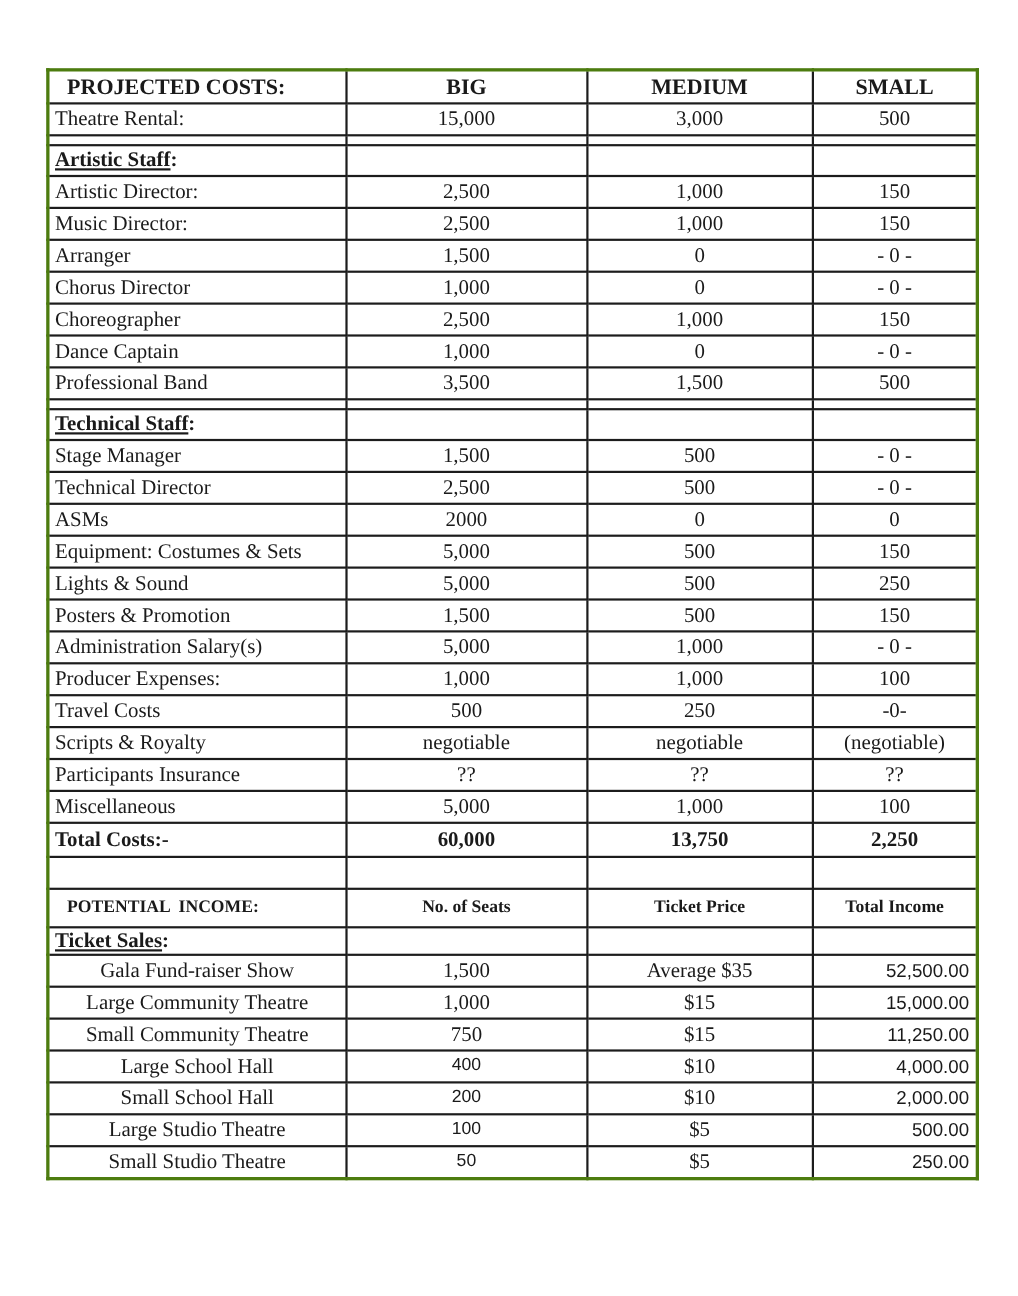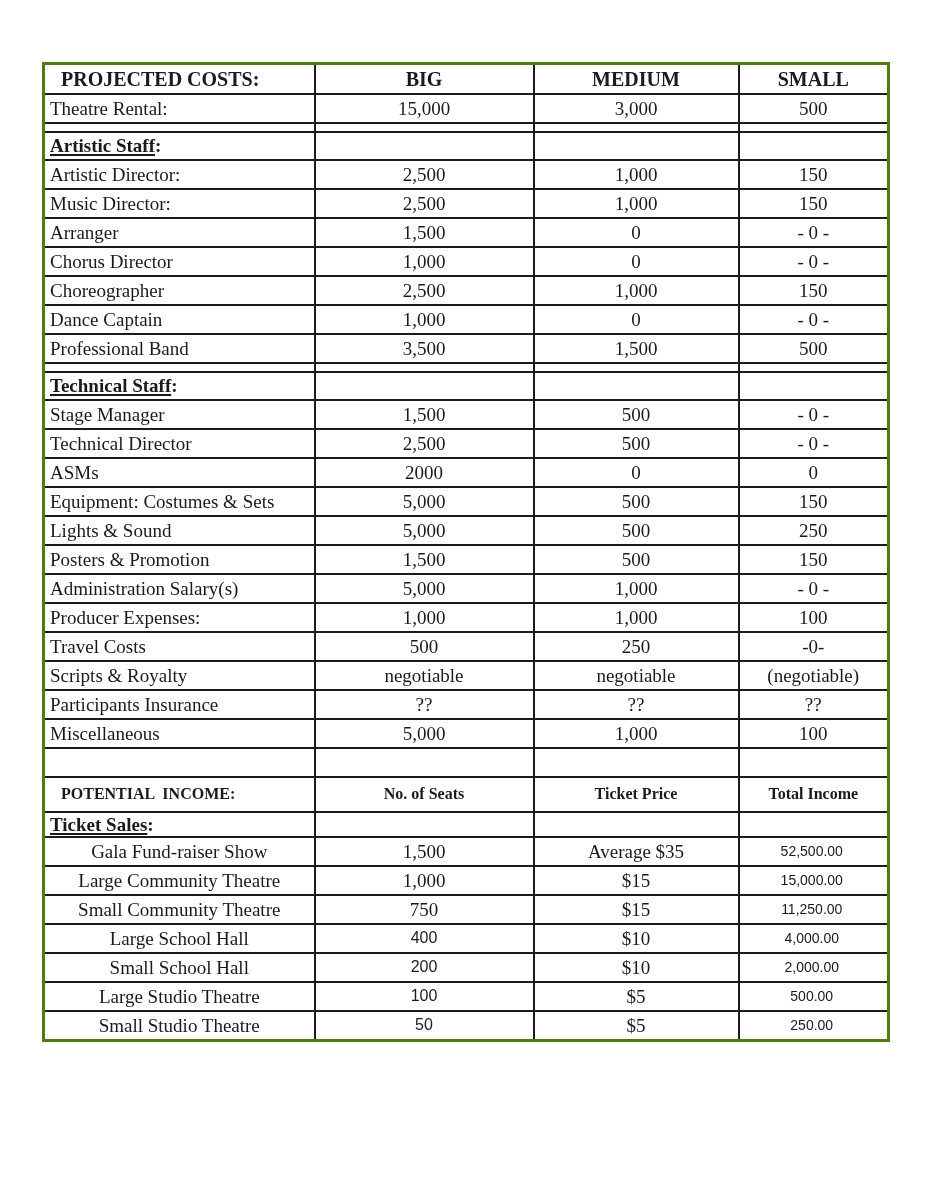--- a/index.html
+++ b/index.html
@@ -57,21 +57,21 @@
   td.lbl { text-align: left; padding-left: 5px; }
   td.val { text-align: center; }
   td.venue { text-align: center; }
   td.seats { text-align: center; }
   td.price { text-align: center; margin-top: 39px; }
   td.income { text-align: right; padding-right: 6px; }
 
   .u { text-decoration: underline; text-decoration-thickness: 2px; text-underline-offset: 2px; }
 
   
-  #income-body td.income { font-family: "Liberation Sans", "DejaVu Sans", sans-serif; font-size: 14px; text-align: center; }
+  #income-body td.income { font-family: "Liberation Sans", "DejaVu Sans", sans-serif; font-size: 17px; }
   #income-body tr:nth-child(n+4) td.seats { font-family: "Liberation Sans", "DejaVu Sans", sans-serif; font-size: 16px; }
 </style>
 </head>
 <body>
 
 <div class="sheet">
   <table class="budget">
     <colgroup>
       <col class="c-label">
         <col class="c-big">
@@ -225,20 +225,26 @@
           <td class="lbl">Participants Insurance</td>
           <td class="val">??</td>
           <td class="val">??</td>
           <td class="val">??</td>
         </tr>
         <tr class="r-data">
           <td class="lbl">Miscellaneous</td>
           <td class="val">5,000</td>
           <td class="val">1,000</td>
           <td class="val">100</td>
+        </tr>
+        <tr class="r-total">
+          <td class="lbl">Total Costs:-</td>
+          <td class="val">60,000</td>
+          <td class="val">13,750</td>
+          <td class="val">2,250</td>
         </tr>
       </tbody>
 
     <tbody>
       <tr class="r-empty">
         <td></td>
         <td></td>
         <td></td>
         <td></td>
       </tr>

